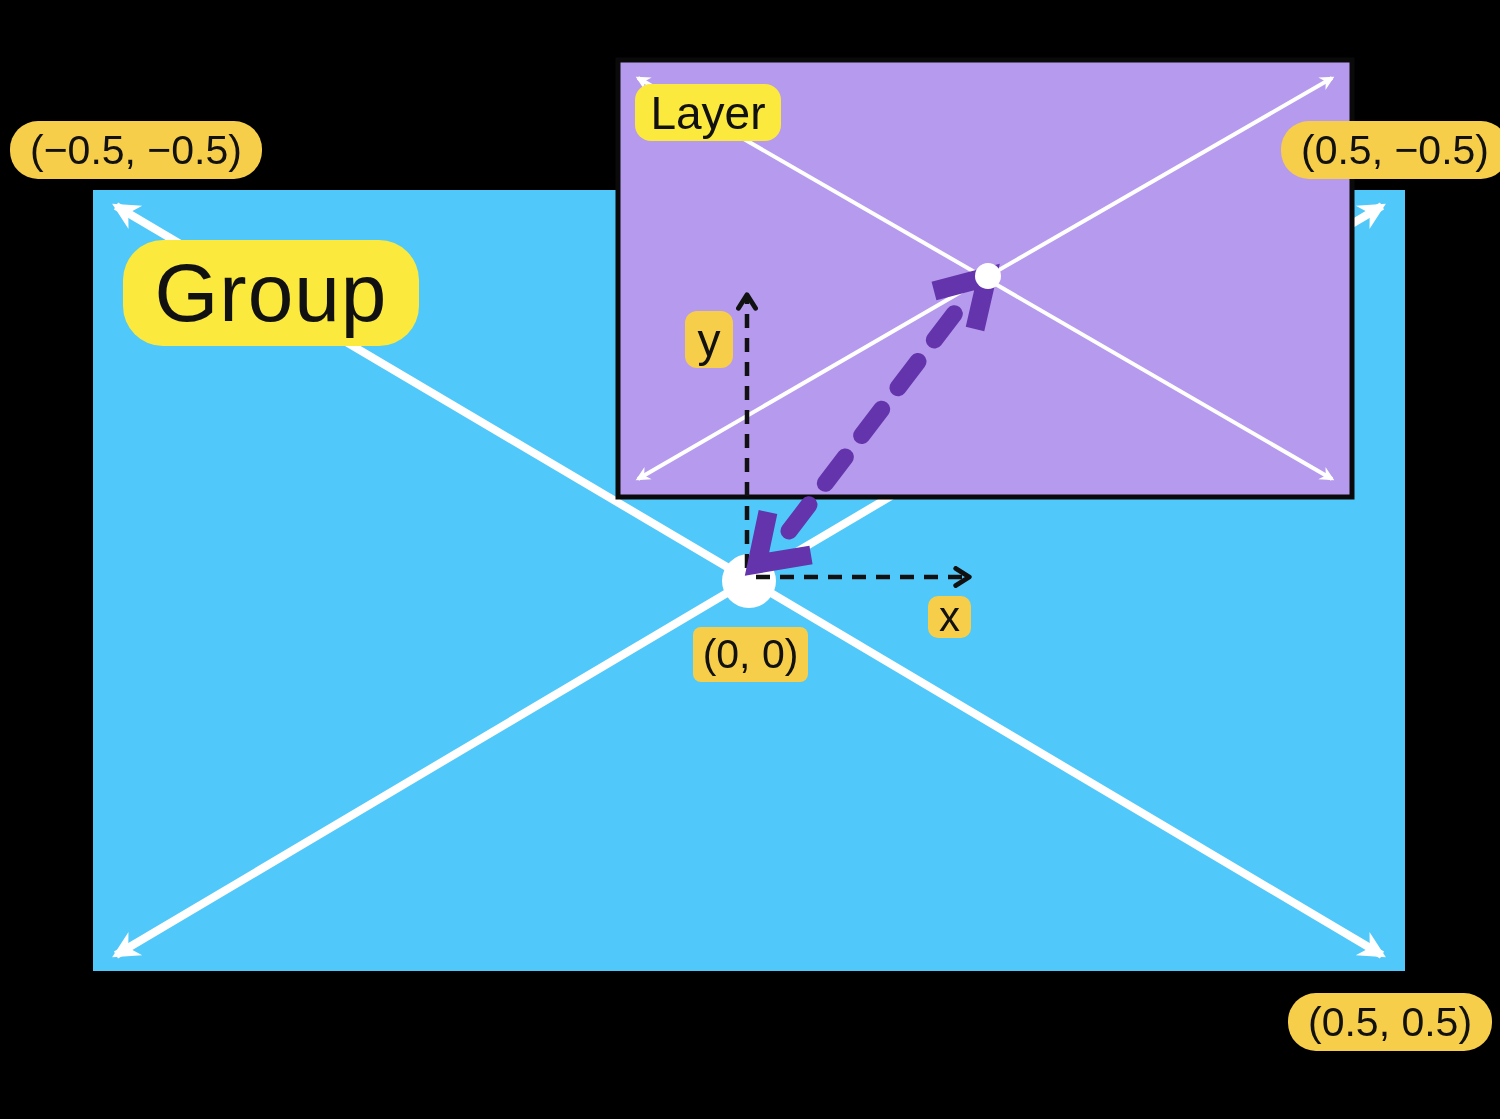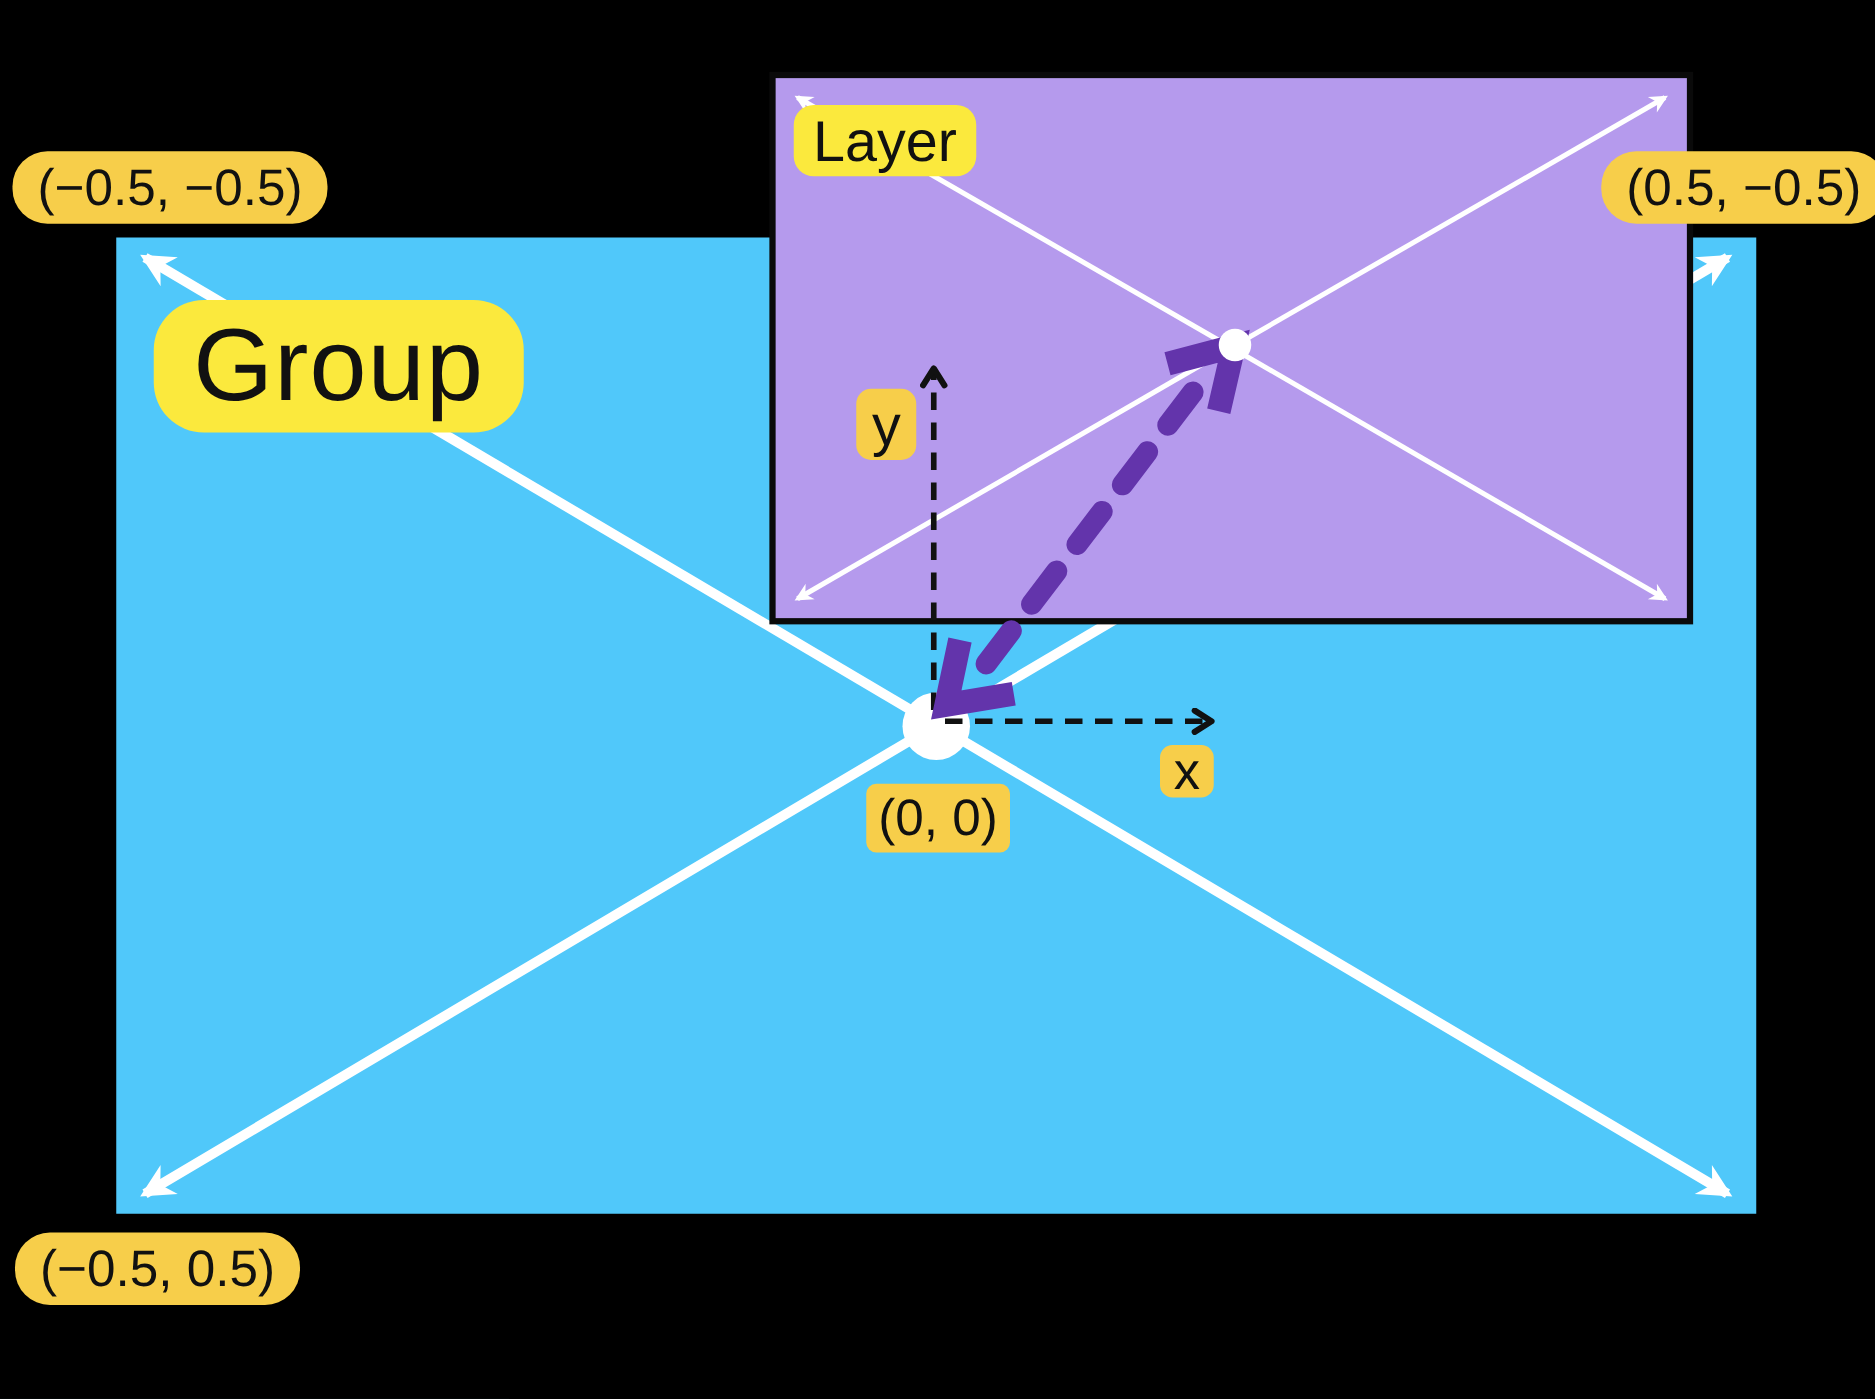--- a/index.html
+++ b/index.html
@@ -139,24 +139,24 @@
   </div>
 
   <div class="badge gold coord tl">
     <span>(−0.5, −0.5)</span>
   </div>
 
   <div class="badge gold coord tr">
     <span>(0.5, −0.5)</span>
   </div>
 
-  <div class="badge gold coord bl">
-    <span>(−0.5, 0.5)</span>
+
+  <div class="badge gold coord br">
+    <span>(0.5, 0.5)</span>
   </div>
-
 
   <div class="badge gold axis-y">
     <span>y</span>
   </div>
 
   <div class="badge gold axis-x">
     <span>x</span>
   </div>
 
   <div class="badge gold origin">

